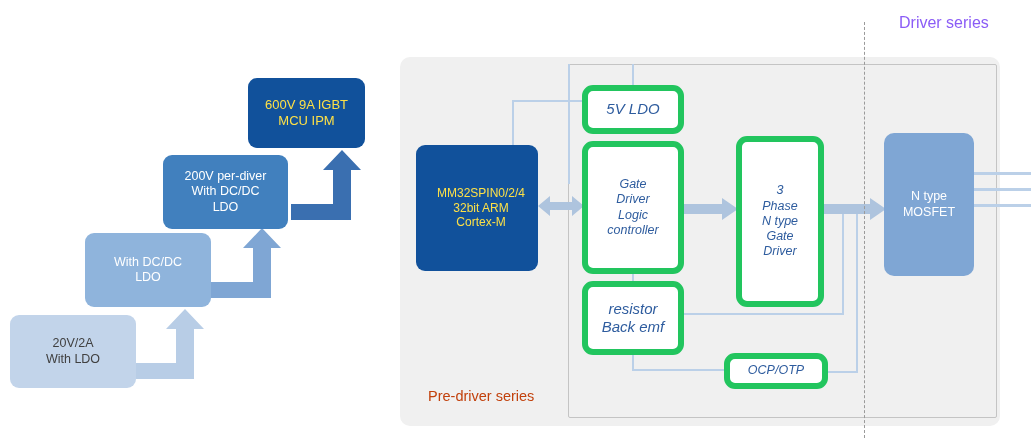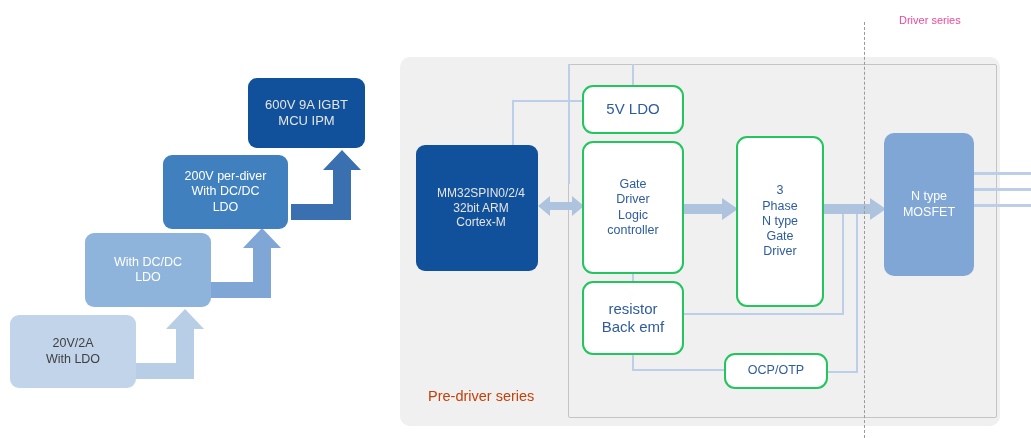--- a/index.html
+++ b/index.html
@@ -23,31 +23,32 @@
     box-sizing: border-box;
     display: flex;
     align-items: center;
     justify-content: center;
     text-align: center;
     line-height: 1.22;
     border-radius: 9px;
   }
   .blk span { display: block; width: 100%; }
 
-  .blk-dark   { background: #11519B; color: #e5e5e5; text-align: center; }
+  .blk-dark   { background: #11519B; color: #fde047; text-align: center; }
   .blk-mid    { background: #4180BE; color: #ffffff; }
   .blk-mid2   { background: #8FB4DC; color: #ffffff; }
   .blk-light  { background: #C2D4EA; color: #404040; }
   .blk-mosfet { background: #7FA6D4; color: #ffffff; border-radius: 10px; }
 
   .blk-white {
     background: #ffffff;
     color: #2E5C9E;
     border-radius: 11px;
-    border: 2px solid #22c55e;
+    border: 6px solid #22c55e;
+    font-style: italic;
   }
 
   
   #box-ipm   { left: 248px; top: 78px;  width: 117px; height: 70px; font-size: 13px; }
   #box-200v  { left: 163px; top: 155px; width: 125px; height: 74px; font-size: 12.5px; }
   #box-60v   { left:  85px; top: 233px; width: 126px; height: 74px; font-size: 12.5px; }
   #box-20v   { left:  10px; top: 315px; width: 126px; height: 73px; font-size: 12.5px; }
 
   
   .step-arrow { position: absolute; }
@@ -70,22 +71,22 @@
   }
   #divider {
     position: absolute;
     left: 864px; top: 22px;
     width: 0; height: 416px;
     border-left: 1.6px dashed #9A9A9A;
   }
   #lbl-driver-series {
     position: absolute;
     left: 899px; top: 14px;
-    font-size: 11px;
-    color: #ec4899;
+    font-size: 16px;
+    color: #8b5cf6;
     white-space: nowrap;
   }
   #lbl-predriver-series {
     position: absolute;
     left: 428px; top: 388px;
     font-size: 14.5px;
     color: #c2410c;
     white-space: nowrap;
   }
 

